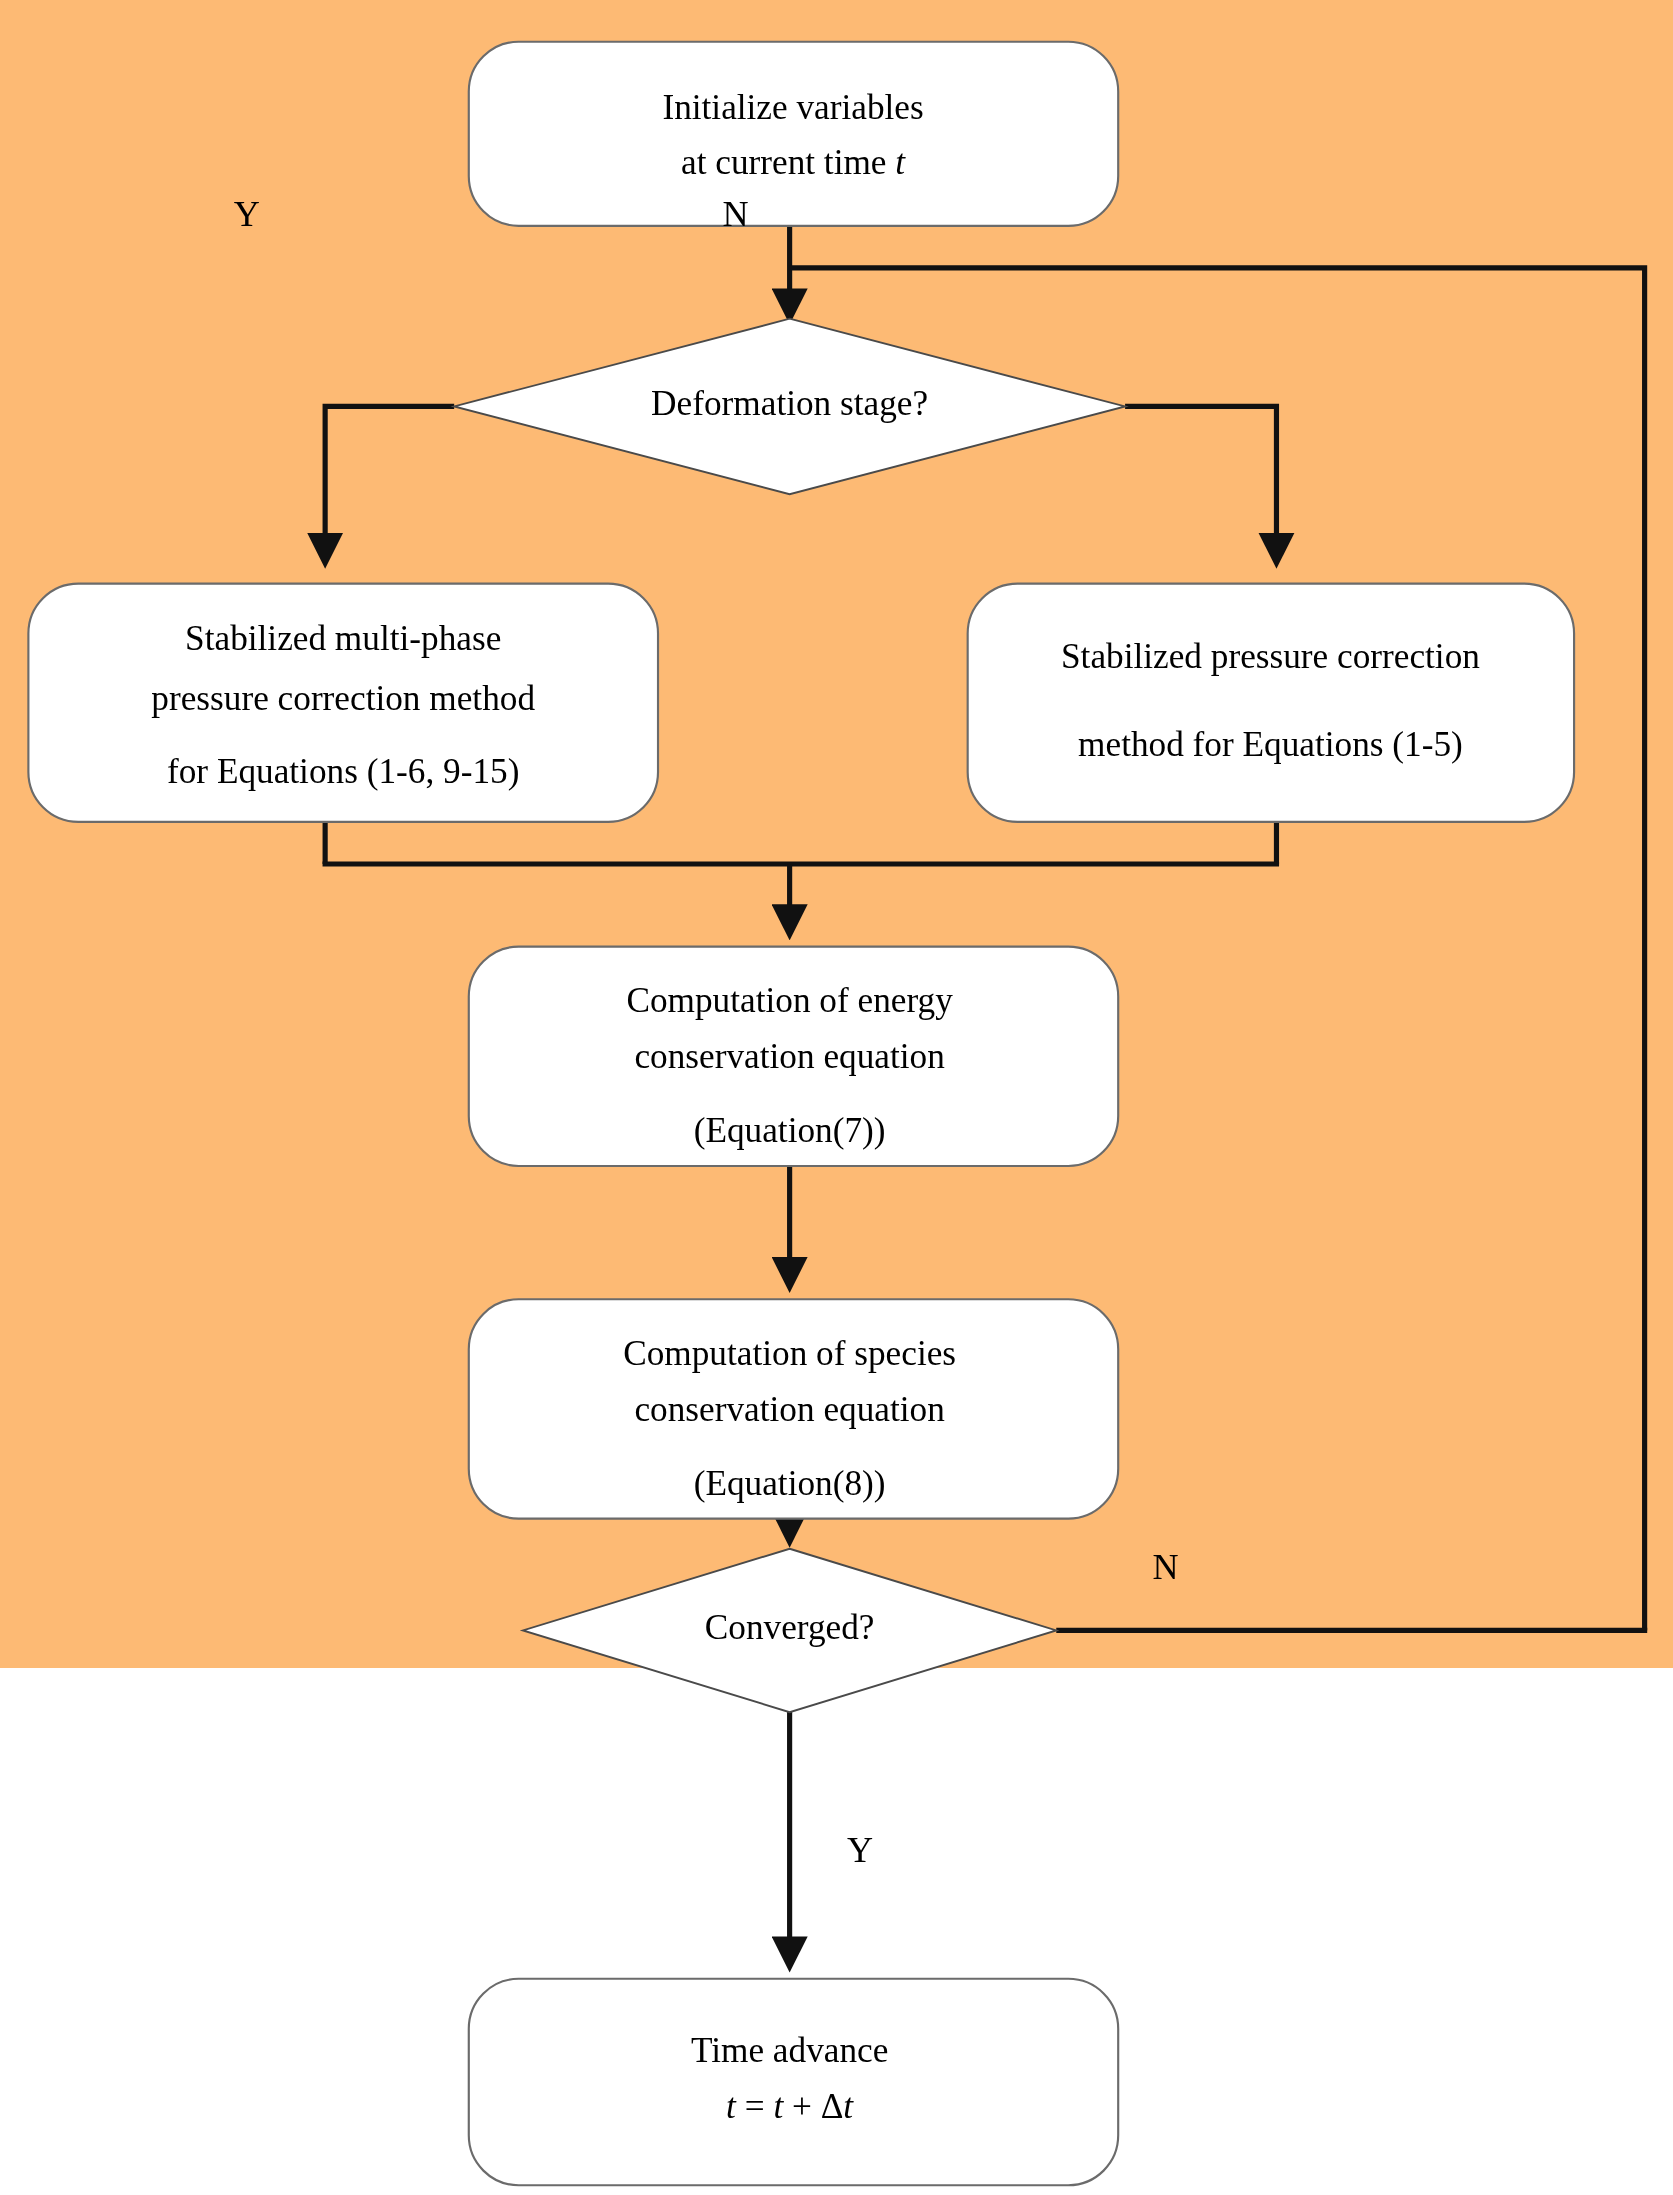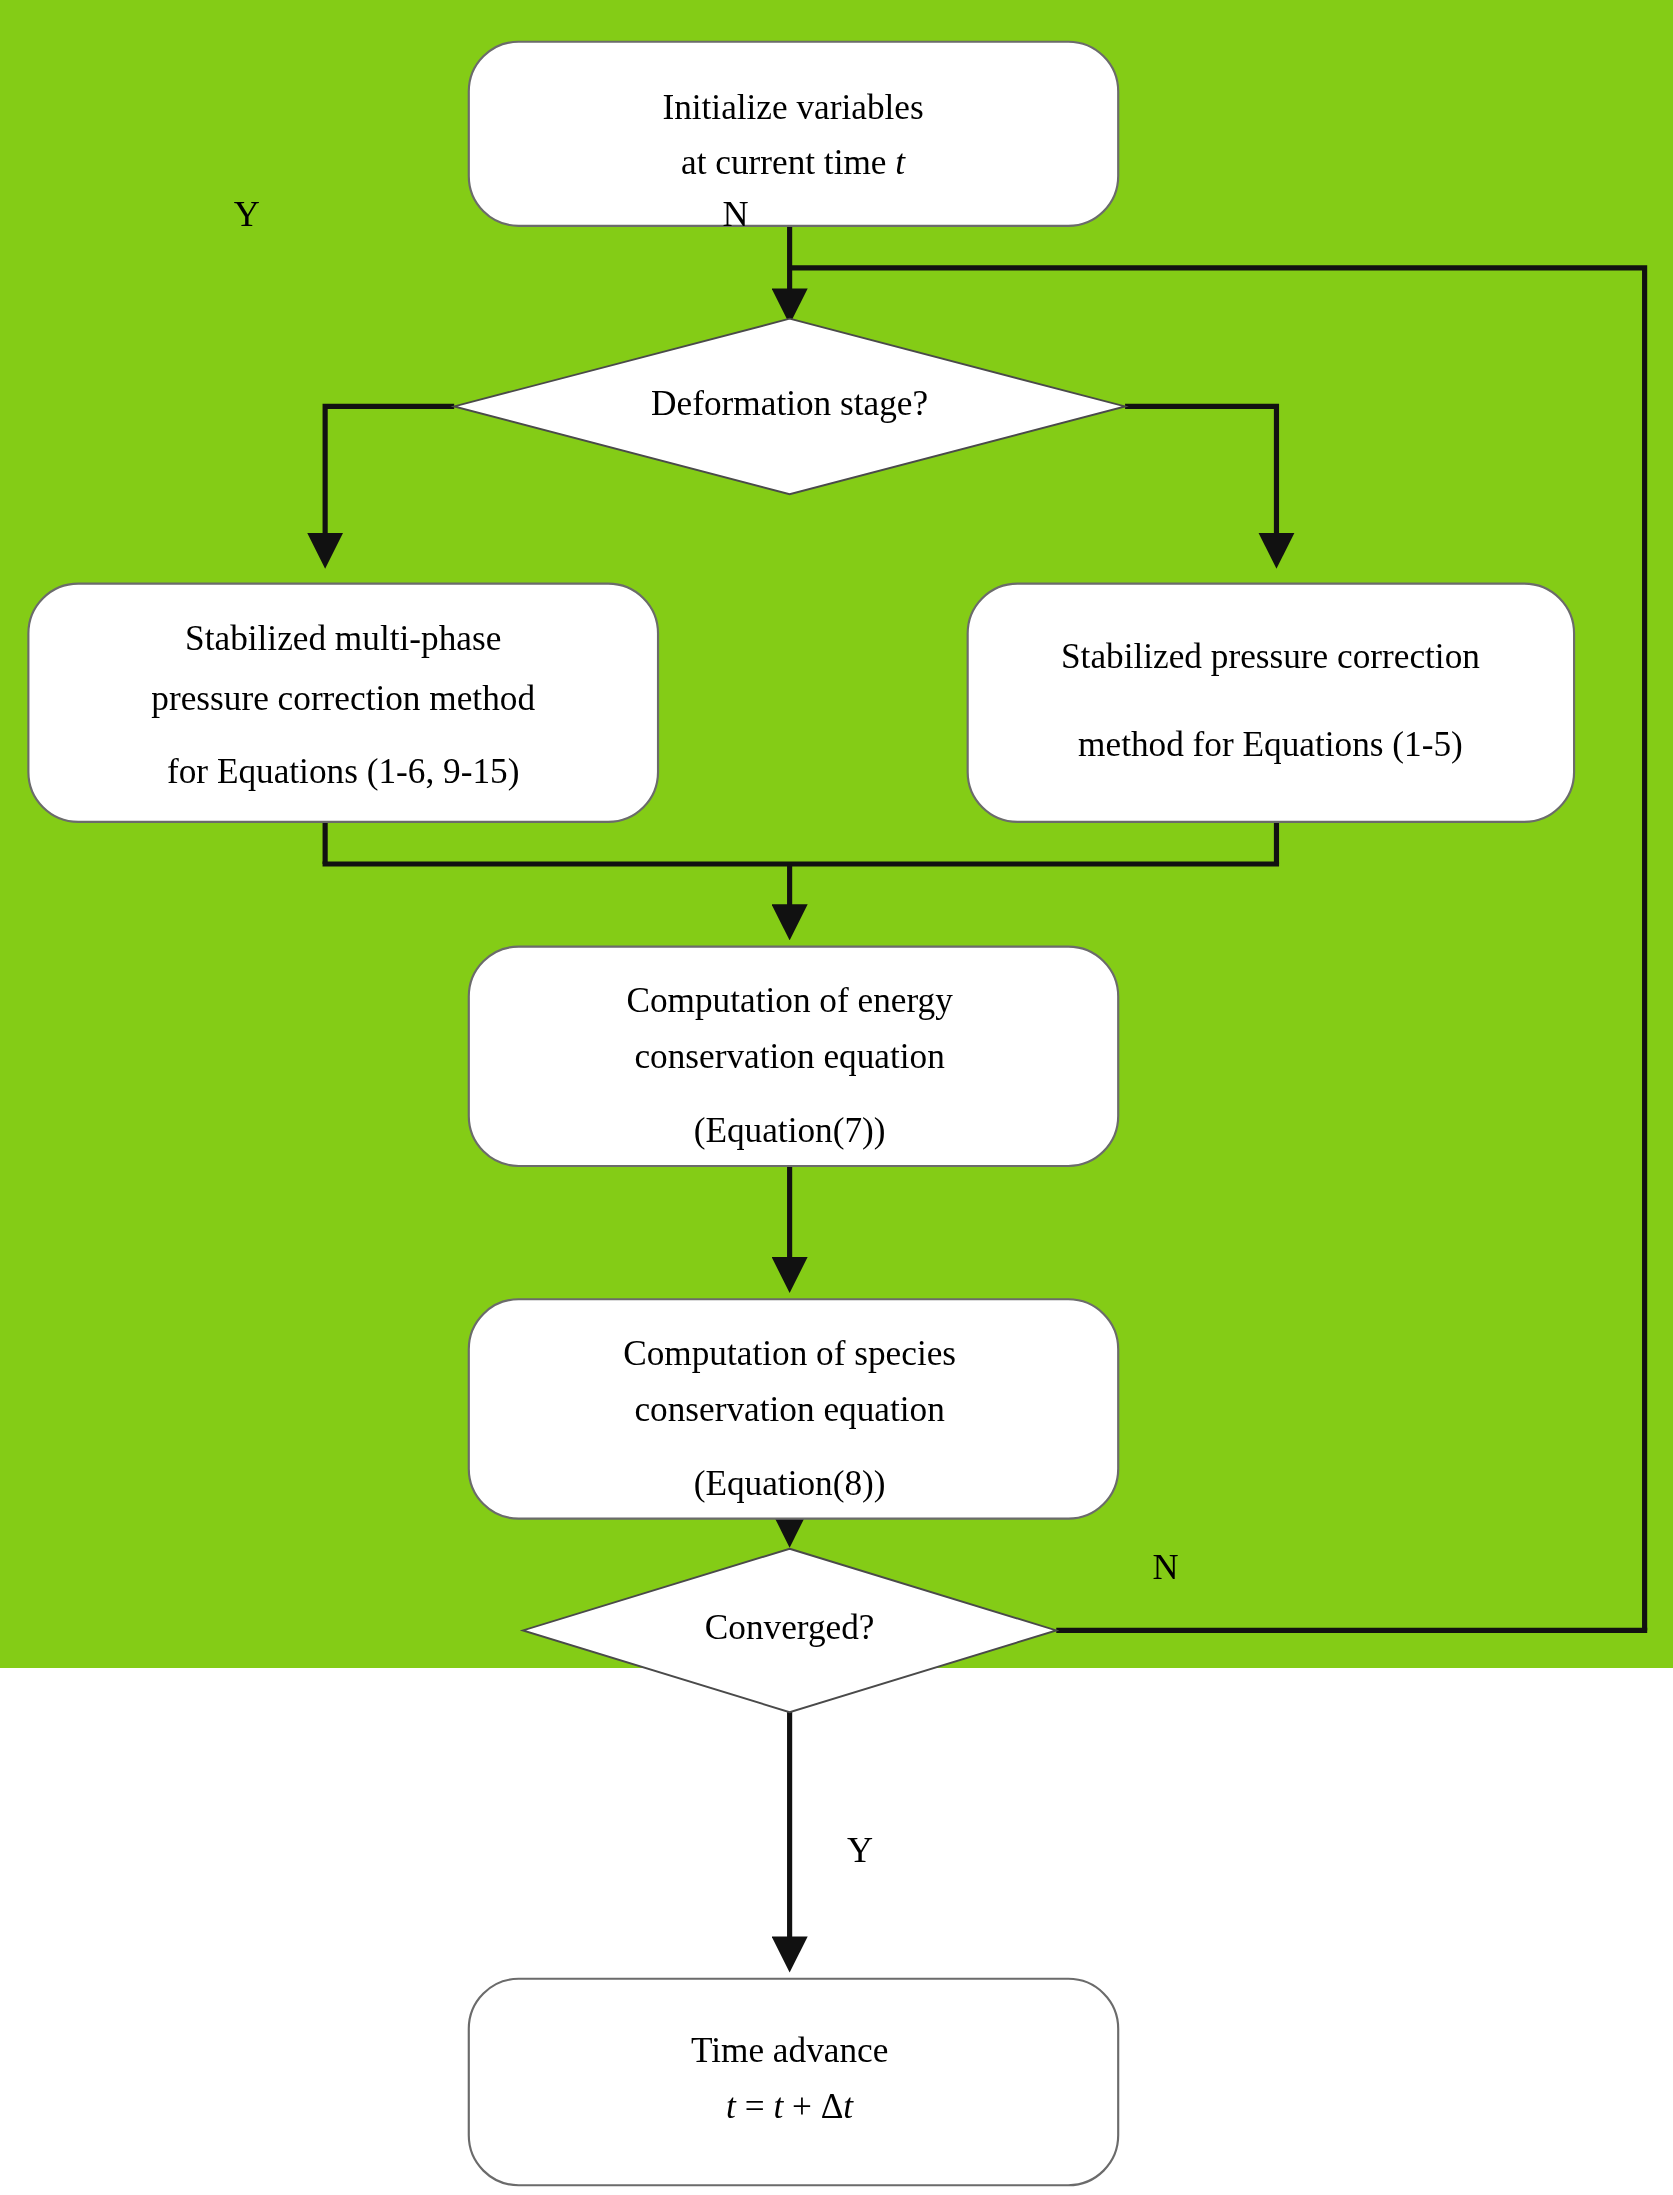--- a/index.html
+++ b/index.html
@@ -10,21 +10,21 @@
   body {
     width: 1673px;
     height: 2196px;
     font-family: "Liberation Serif", "DejaVu Serif", serif;
     overflow: hidden;
   }
   #flowchart-root {
     position: relative;
     width: 1673px;
     height: 1668px;
-    background: #84cc16;
+    background: #fdba74;
   }
   svg.chart-canvas {
     position: absolute;
     top: 0;
     left: 0;
     width: 1673px;
     height: 2196px;
     display: block;
   }
   .node-shape {

